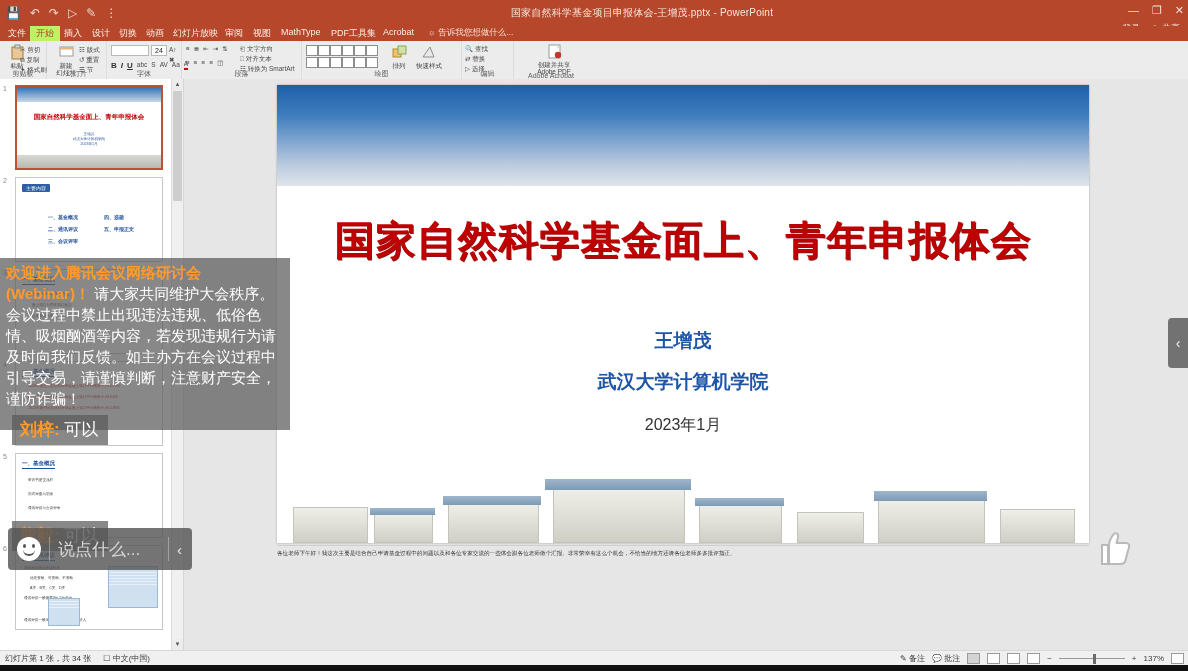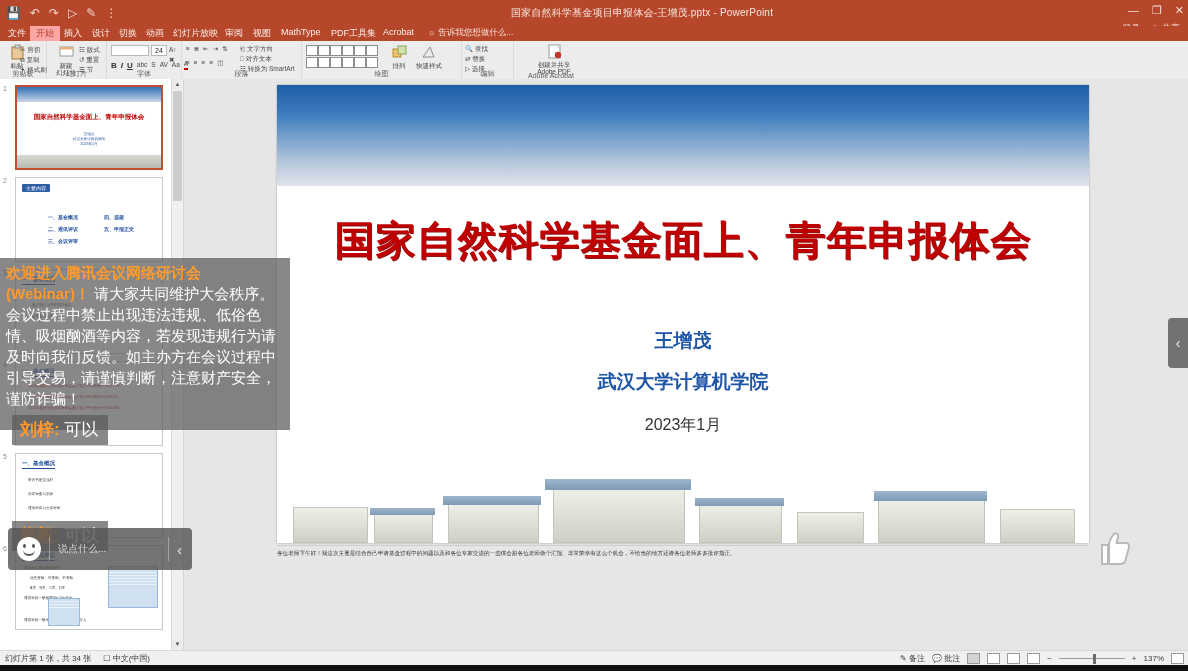--- a/index.html
+++ b/index.html
@@ -10,21 +10,21 @@
   .titlebar{position:absolute;left:0;top:0;width:1188px;height:26px;background:#b7472a;}
   .qat{position:absolute;left:6px;top:4px;display:flex;align-items:center;gap:9px;height:18px;}
   .qat-ic{color:#f3dcd4;font-size:12px;line-height:1;opacity:.95;}
   .wintitle{position:absolute;left:0;top:6px;width:1188px;text-align:center;color:#f6e4de;font-size:10px;letter-spacing:.2px;padding-left:48px;}
   .wbtns{position:absolute;right:4px;top:4px;display:flex;gap:13px;color:#f3ded7;font-size:11px;}
   .acct{position:absolute;right:8px;top:22px;display:flex;gap:10px;color:#f2ded8;font-size:9px;align-items:center;}
 
   
   .tabrow{position:absolute;left:0;top:26px;width:1188px;height:15px;background:#b7472a;}
   .tab{position:absolute;top:0;height:15px;padding:1px 6px 0;color:#fbeee9;font-size:9px;white-space:nowrap;box-sizing:border-box;}
-  .tab.active{background:#fca5a5;color:#b0402a;}
+  .tab.active{background:#bef264;color:#b0402a;}
   .tellme{position:absolute;top:1px;color:#f5ded6;font-size:8.5px;white-space:nowrap;}
 
   
   .ribbon{position:absolute;left:0;top:41px;width:1188px;height:38px;background:#ececec;border-bottom:1px solid #d2d2d2;}
   .grp{position:absolute;top:0;height:38px;box-sizing:border-box;border-right:1px solid #dcdcdc;}
   .grplab{position:absolute;bottom:0px;width:100%;text-align:center;font-size:7px;color:#5a5a5a;}
   .mini{font-size:6.5px;color:#4a4a4a;white-space:nowrap;line-height:8px;}
   .bigbtn{position:absolute;text-align:center;width:30px;}
   .bigico{width:17px;height:17px;margin:0 auto;}
   .biglab{font-size:6.5px;color:#404040;margin-top:1px;line-height:7px;}
@@ -90,21 +90,21 @@
   .msg{position:absolute;left:12px;background:rgba(90,90,90,.72);padding:3px 10px 4px 8px;white-space:nowrap;}
   .msg .who{color:#ff9a2e;font-size:17px;font-weight:bold;}
   .msg .txt{color:#fff;font-size:17px;}
 
   .inputbar{position:absolute;left:8px;top:528px;width:184px;height:42px;background:rgba(85,85,85,.82);border-radius:4px;display:flex;align-items:center;}
   .smiley{width:24px;height:24px;border-radius:50%;background:#fff;margin-left:9px;position:relative;flex:none;}
   .smiley i{position:absolute;width:3px;height:4px;background:#555;border-radius:50%;top:7px;}
   .smiley i.a{left:6px;} .smiley i.b{right:6px;}
   .smiley u{position:absolute;left:6px;bottom:5px;width:12px;height:6px;border-bottom:2.5px solid #555;border-radius:0 0 10px 10px;}
   .vsep{width:1px;height:24px;background:rgba(255,255,255,.32);margin:0 8px;flex:none;}
-  .ph{color:#d8d8d8;font-size:10px;flex:1;}
+  .ph{color:#d8d8d8;font-size:17px;flex:1;}
   .chev{color:#e8e8e8;font-size:15px;margin-right:10px;}
 
   .sidetab{position:absolute;right:0;top:318px;width:20px;height:50px;background:rgba(85,85,85,.8);border-radius:4px 0 0 4px;color:#f0f0f0;font-size:14px;text-align:center;line-height:50px;}
   .thumbsup{position:absolute;right:56px;top:528px;width:42px;height:40px;}
 
   .tooltip{position:absolute;right:60px;top:2px;background:#fff;border:1px solid #cfcfcf;padding:5px 11px;font-size:13px;color:#1c1c1c;border-radius:2px;box-shadow:0 1px 3px rgba(0,0,0,.25);white-space:nowrap;}
 </style>
 </head>
 <body>
 

